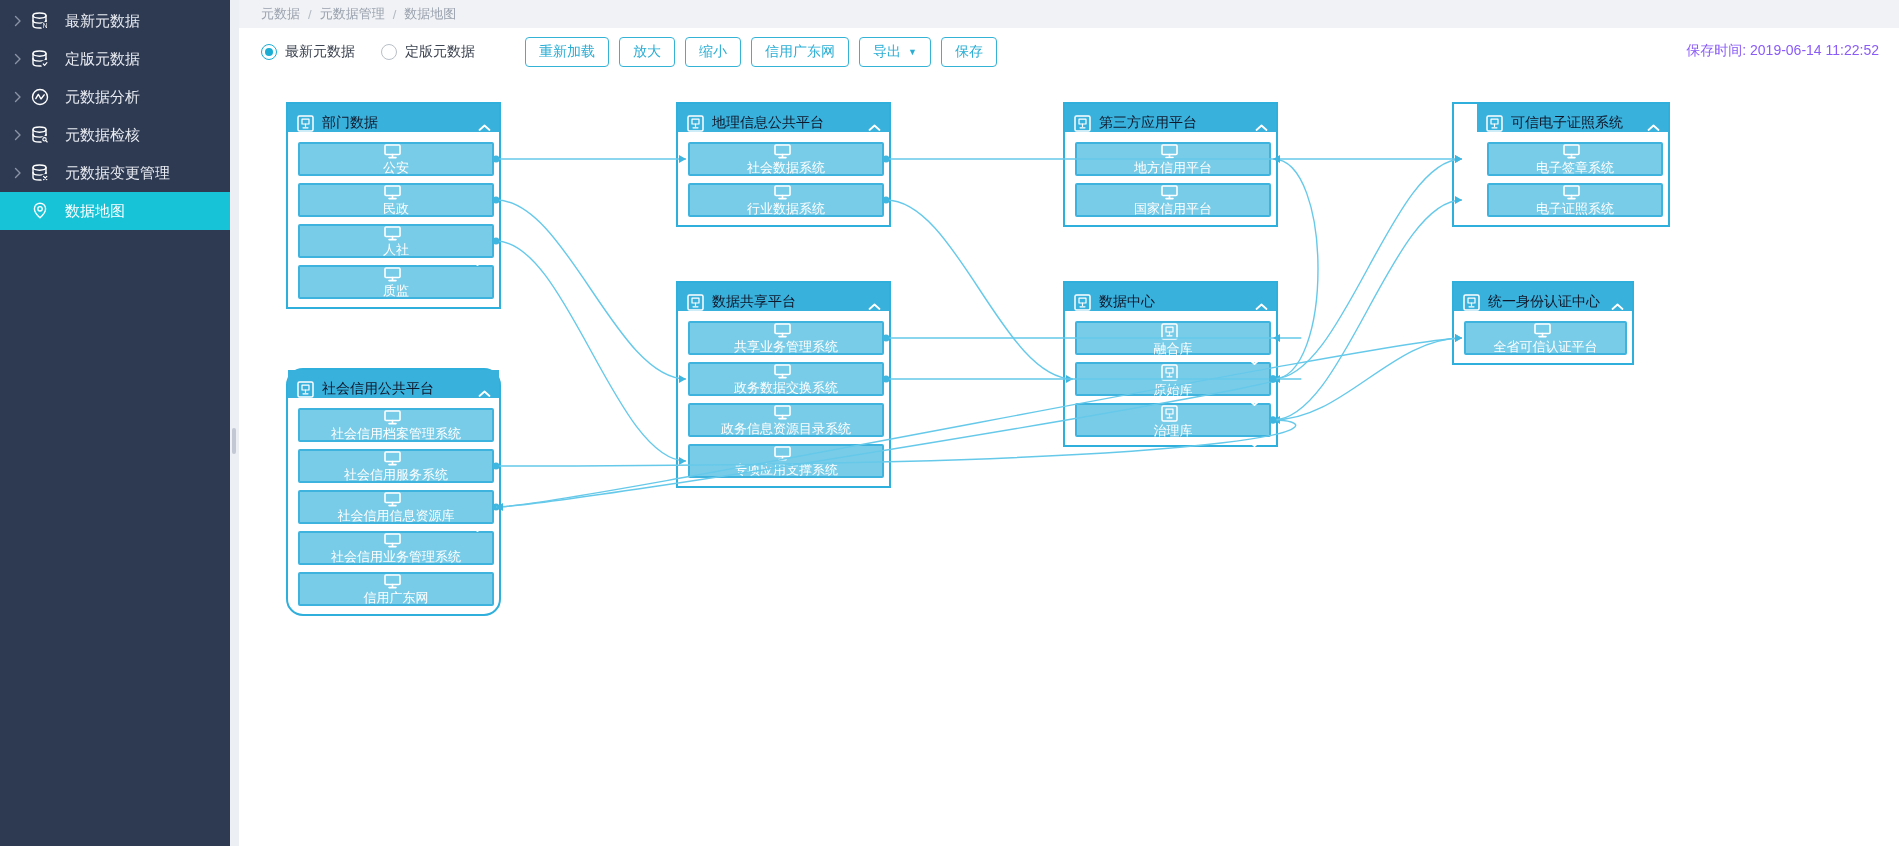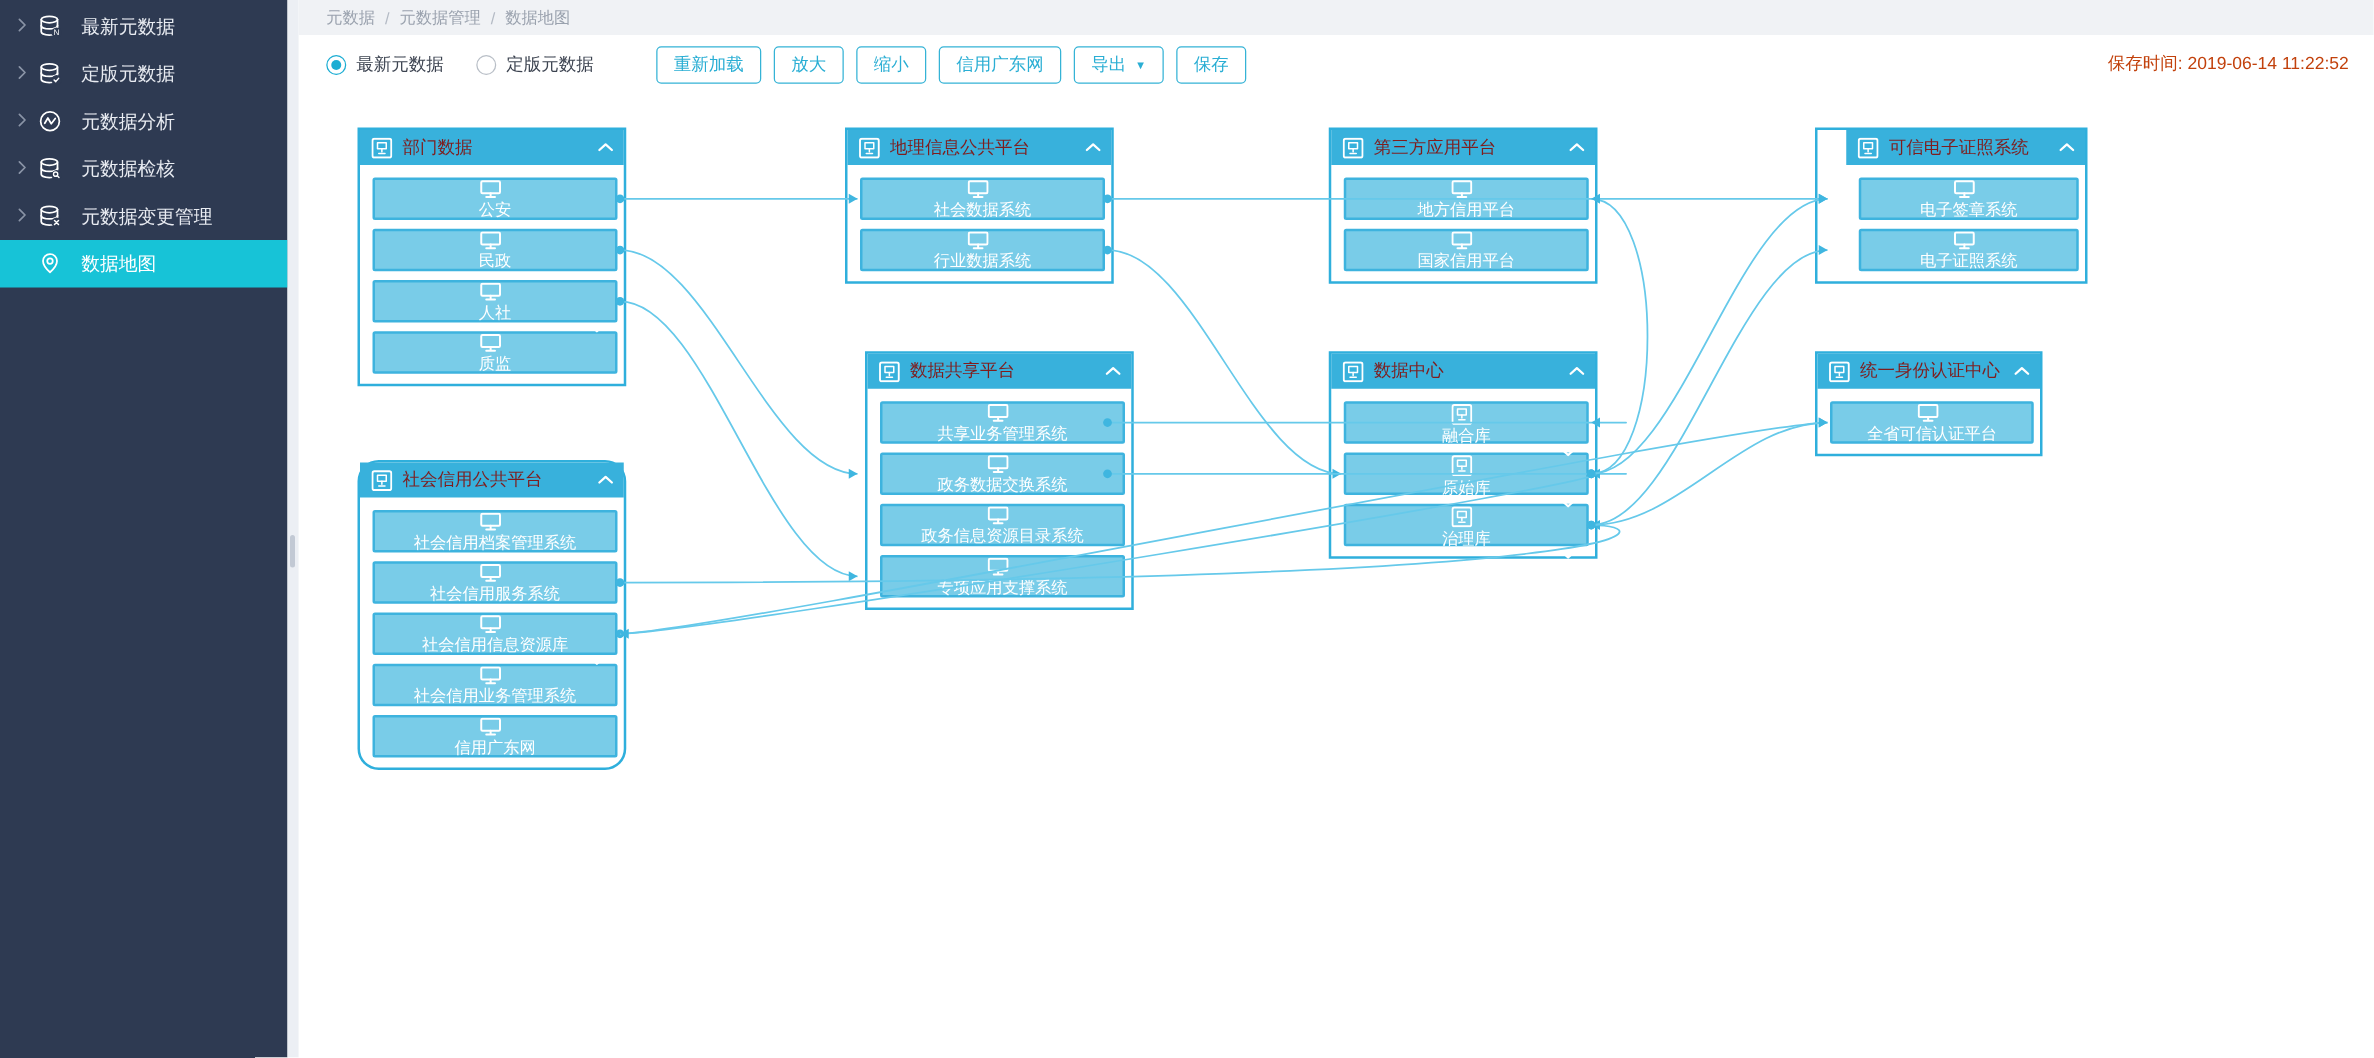--- a/index.html
+++ b/index.html
@@ -36,26 +36,26 @@
     background:#fff; margin-right:8px; display:flex; align-items:center; justify-content:center; }
   .radio-outer.checked { border-color:#1badd3; }
   .radio-inner { width:8px; height:8px; border-radius:50%; background:transparent; }
   .radio-outer.checked .radio-inner { background:#1badd3; }
   .tb-btn { height:30px; padding:0 13px; margin-left:10px; background:#fff;
     border:1px solid #35b3d6; border-radius:4px; color:#2aaed4; font-size:14px;
     display:flex; align-items:center; cursor:pointer;
     font-family:"Liberation Sans","DejaVu Sans",sans-serif; }
   .tb-btn:first-of-type { margin-left:24px; }
   .tb-btn .dd-caret { font-size:9px; margin-left:7px; }
-  .saved-time { position:absolute; right:20px; top:14px; font-size:14px; color:#c2410c; }
+  .saved-time { position:absolute; right:20px; top:14px; font-size:14px; color:#8b5cf6; }
 
   
   .diagram { flex:1; position:relative; overflow:hidden; }
   .dg-group { position:absolute; background:#fff; border:2px solid #2fafdc; }
-  .dg-header { height:28px; background:#38b1dc; color:#7f1d1d; display:flex; align-items:center;
+  .dg-header { height:28px; background:#38b1dc; color:#0f172a; display:flex; align-items:flex-end;
     padding:0 8px 0 9px; font-size:14px; cursor:move; }
   .dg-header .g-icon { margin-right:8px; display:flex; }
   .dg-header .g-chevron { margin-left:auto; display:flex; cursor:pointer; }
   .dg-body { padding-top:10px; }
   .dg-item { height:34px; margin:0 5px 7px 10px; background:#79cce8; border:2px solid #3eb3de;
     border-radius:2px; color:#fff; display:flex; align-items:center; padding:0 8px;
     font-size:13px; cursor:pointer;flex-direction:column; }
   .dg-item .i-icon { margin-right:7px; display:flex; }
   .dg-item .i-chevron { margin-left:auto; display:flex; }
   #edge-layer { position:absolute; left:0; top:0; pointer-events:none; }
@@ -355,21 +355,21 @@
               <span class="i-icon">
                 <svg width="17" height="15" viewBox="0 0 17 15" fill="none" stroke="#fff" stroke-width="1.4" stroke-linecap="round" stroke-linejoin="round">
                   <rect x="1" y="1" width="15" height="9.5" rx="1" stroke-width="1.6"></rect>
                   <path d="M8.5 10.5 v2.2 M5 13.6 h7" stroke-width="1.6"></path>
                 </svg>
               </span>
               <span>行业数据系统</span>
             </div>
           </div>
         </div>
-        <div class="dg-group" style="left: 437px; top: 206px; width: 215px; height: 207px; margin-left: 16px;">
+        <div class="dg-group" style="left: 437px; top: 206px; width: 215px; height: 207px;">
           <div class="dg-header">
             <span class="g-icon">
               <svg width="17" height="17" viewBox="0 0 17 17" fill="none" stroke="#fff" stroke-width="1.4" stroke-linecap="round" stroke-linejoin="round">
                 <rect x="1" y="1" width="15" height="15" rx="1.5" stroke-width="1.5"></rect>
                 <rect x="5" y="4.2" width="7" height="4.8" stroke-width="1.2"></rect>
                 <path d="M8.5 9 v2.4 M6 12.8 h5" stroke-width="1.2"></path>
               </svg>
             </span>
             <span>数据共享平台</span>
             <span class="g-chevron">

